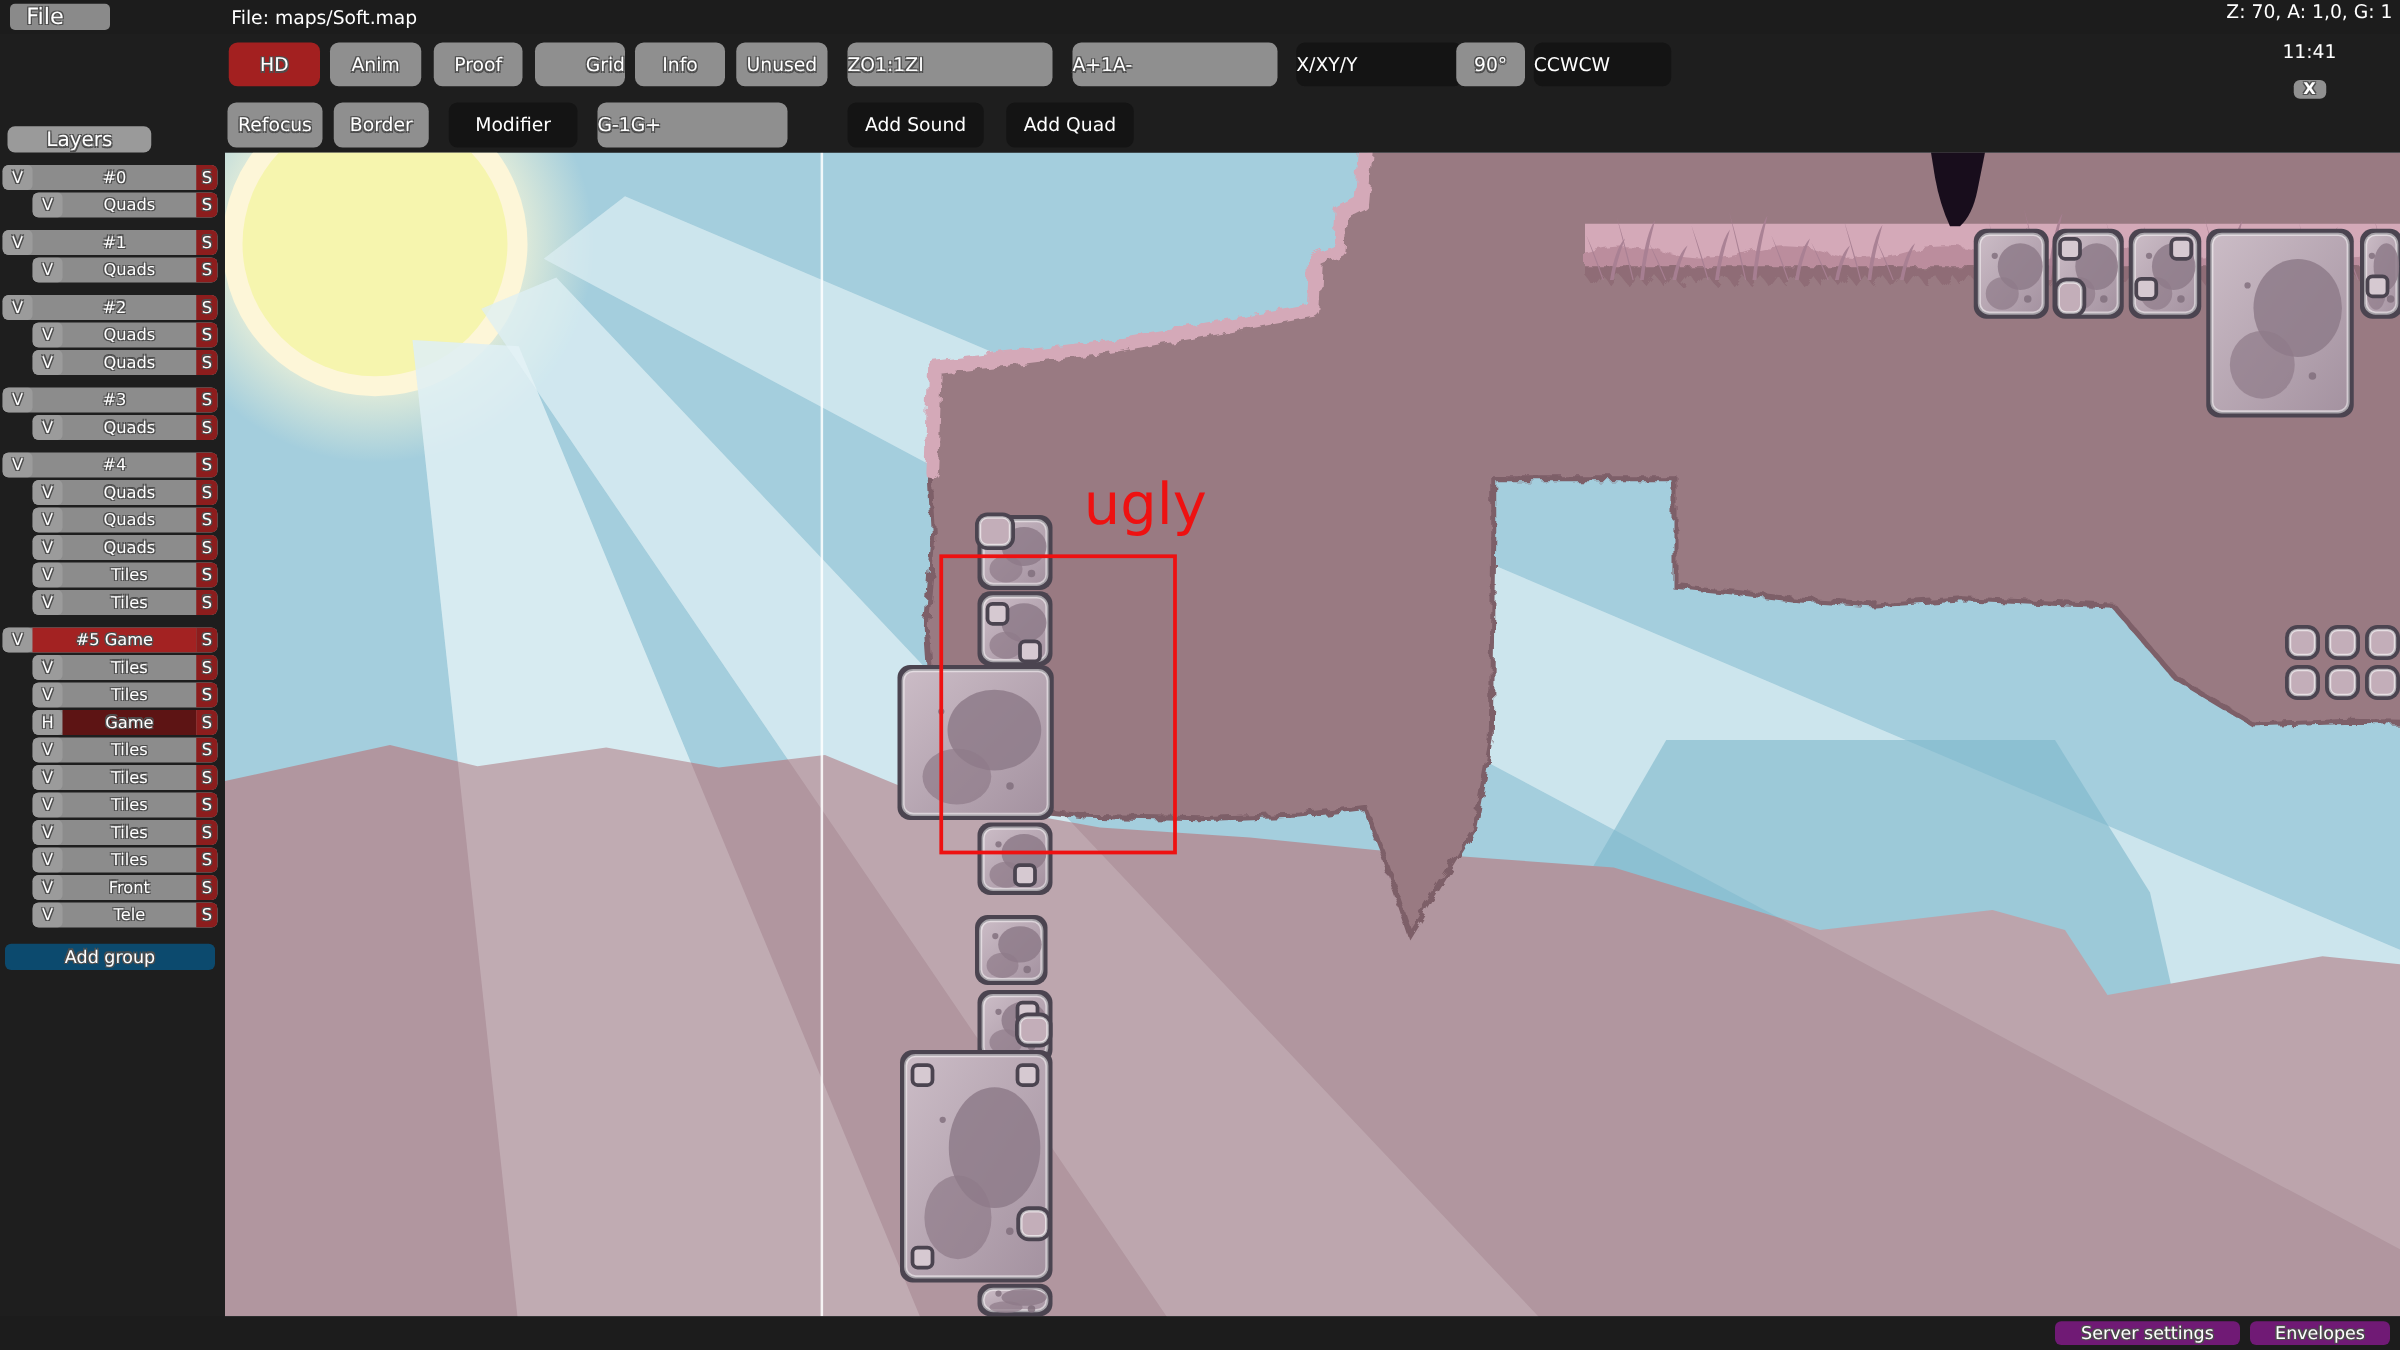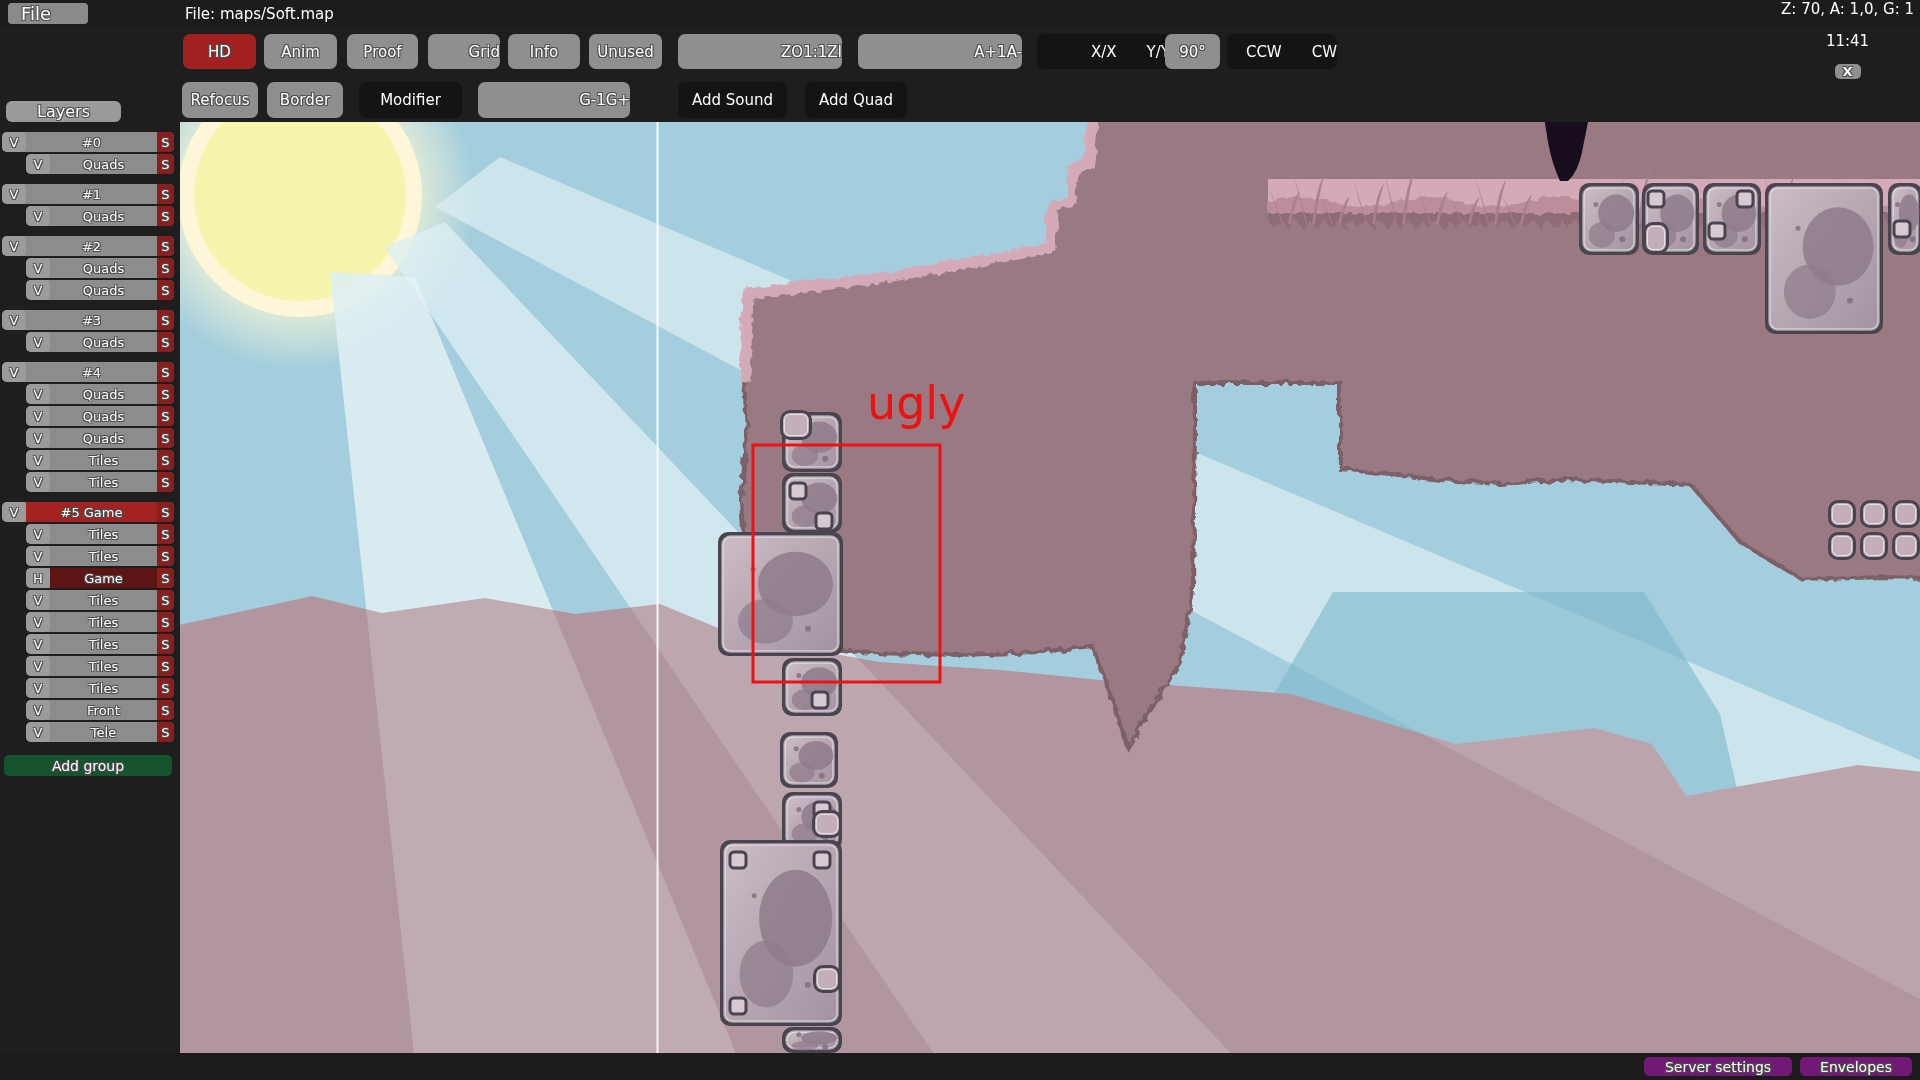--- a/index.html
+++ b/index.html
@@ -18,42 +18,42 @@
 
   .outl { color:#fff; text-shadow:-1px -1px 0 #4e4e4e, 1px -1px 0 #4e4e4e, -1px 1px 0 #4e4e4e, 1px 1px 0 #4e4e4e; }
 
   .btn {
     position:absolute; display:flex; align-items:center; justify-content:center;
     background:#8f8f8f; border-radius:7px; font-size:15px; cursor:default;
   }
   .btn.red { background:#a32020; }
   .btn.dark { background:#141414; }
   .btn.dark .lbl { text-shadow:none; }
-  .grp { position:absolute; display:flex; align-items:center; justify-content:flex-end; background:#8f8f8f; border-radius:7px; font-size:15px;padding-left:35px; }
-  .grp.dark { background:#141414;gap:30px; }
+  .grp { position:absolute; display:flex; align-items:center; justify-content:flex-start; background:#8f8f8f; border-radius:7px; font-size:15px; }
+  .grp.dark { background:#141414; }
   .grp.dark .lbl { text-shadow:none; }
 
   .filebtn { position:absolute; left:8px; top:3px; width:80px; height:21px; background:#8a8a8a; border-radius:4px; display:flex; align-items:center; font-size:18px; padding-left:13px; }
   .wintitle { position:absolute; left:185px; top:0; height:27px; display:flex; align-items:center; font-size:15px; }
   .topright { position:absolute; right:6px; top:0; height:27px; display:flex; align-items:center; gap:14px; font-size:15px;flex-direction:column; }
   .xbtn { width:26px; height:21px; background:#909090; border-radius:5px; display:flex; align-items:center; justify-content:center; font-size:13px; font-weight:bold; }
 
   
   .layers { position:absolute; left:0; top:101px; width:180px; z-index:27; font-size:13px; }
   .layers-header { margin-left:6px; width:115px; height:21px; background:#9a9a9a; border-radius:6px; display:flex; align-items:center; justify-content:center; font-size:16px; }
   .lgroup { margin-top:10px; }
   .lrow { height:20px; margin-bottom:2px; display:flex; align-items:stretch; background:#8c8c8c; border-radius:5px; overflow:hidden; }
   .lrow.grouprow { margin-left:2px; width:172px; }
   .lrow.itemrow  { margin-left:26px; width:148px; }
   .vbox { width:24px; background:#9b9b9b; display:flex; align-items:center; justify-content:center; border-radius:4px; }
   .lbltxt { flex:1; display:flex; align-items:center; justify-content:center; }
   .lbltxt.sel { background:#a32222; }
   .lbltxt.hid { background:#5d1414; }
   .sbox { width:17px; background:#8c1d1d; display:flex; align-items:center; justify-content:center; }
-  .addgroup { margin-top:13px; margin-left:4px; width:168px; height:21px; background:#14532d; border-radius:5px; display:flex; align-items:center; justify-content:center; font-size:14px; }
+  .addgroup { margin-top:13px; margin-left:4px; width:168px; height:21px; background:#0c4a6e; border-radius:5px; display:flex; align-items:center; justify-content:center; font-size:14px; }
 
   
   .hint { position:absolute; left:184px; top:0; height:27px; display:flex; align-items:center; font-size:15px; }
   .sbtn { position:absolute; top:4px; height:19px; background:#701a75; border-radius:5px; display:flex; align-items:center; justify-content:center; font-size:14px; }
 
   
   .mapwrap { position:absolute; left:180px; top:122px; width:1740px; height:931px; z-index:10; }
 </style>
 </head>
 <body>

